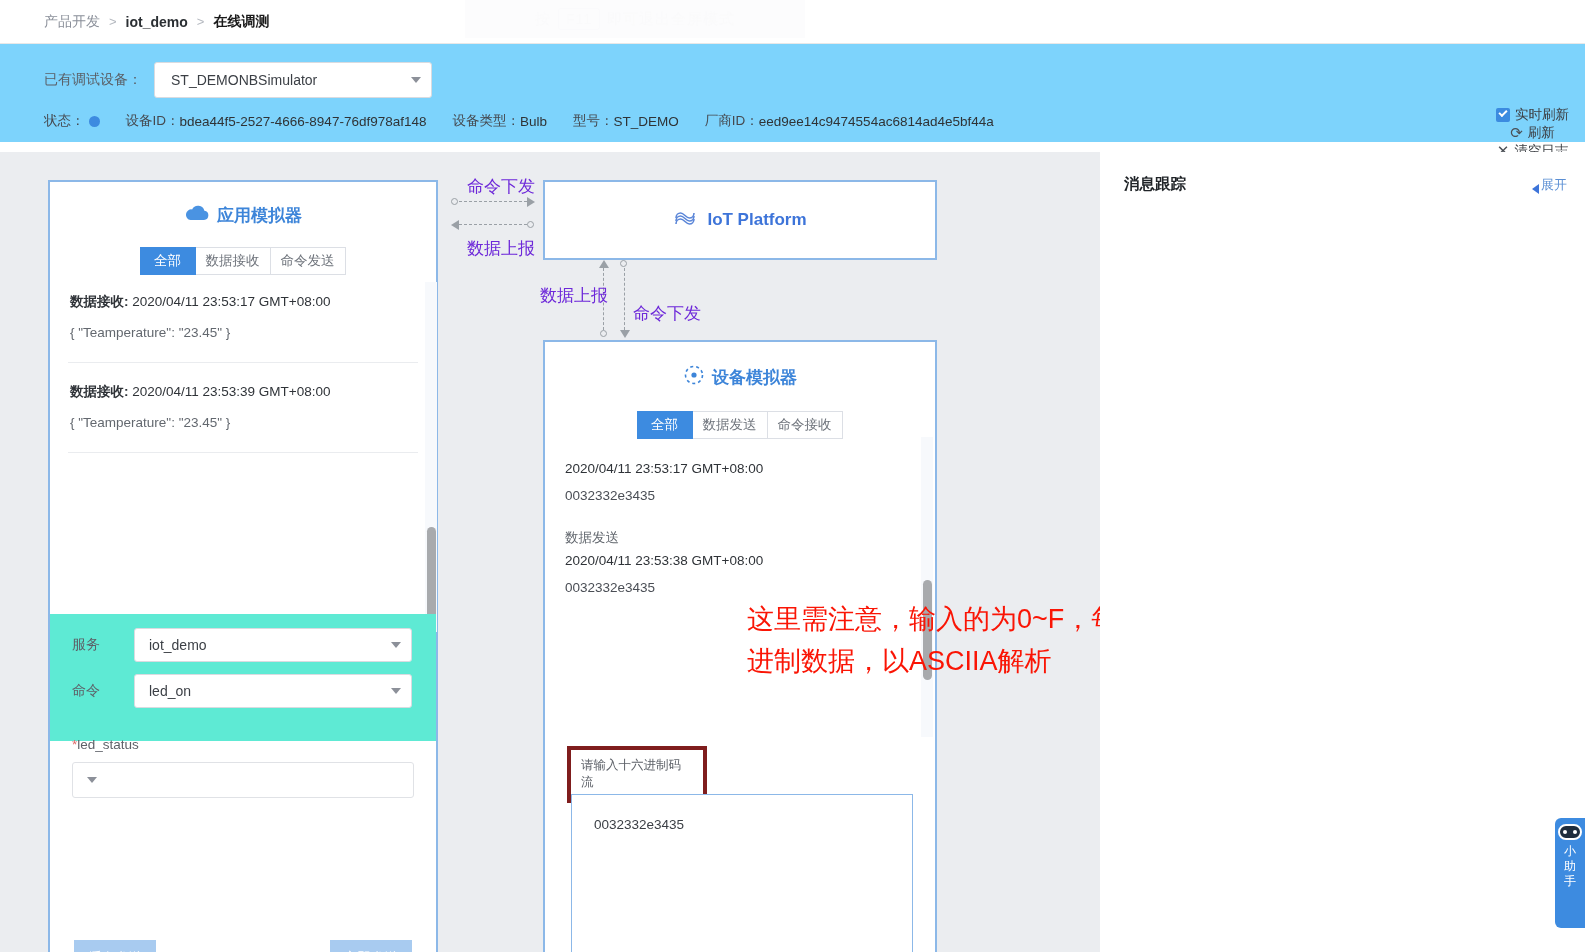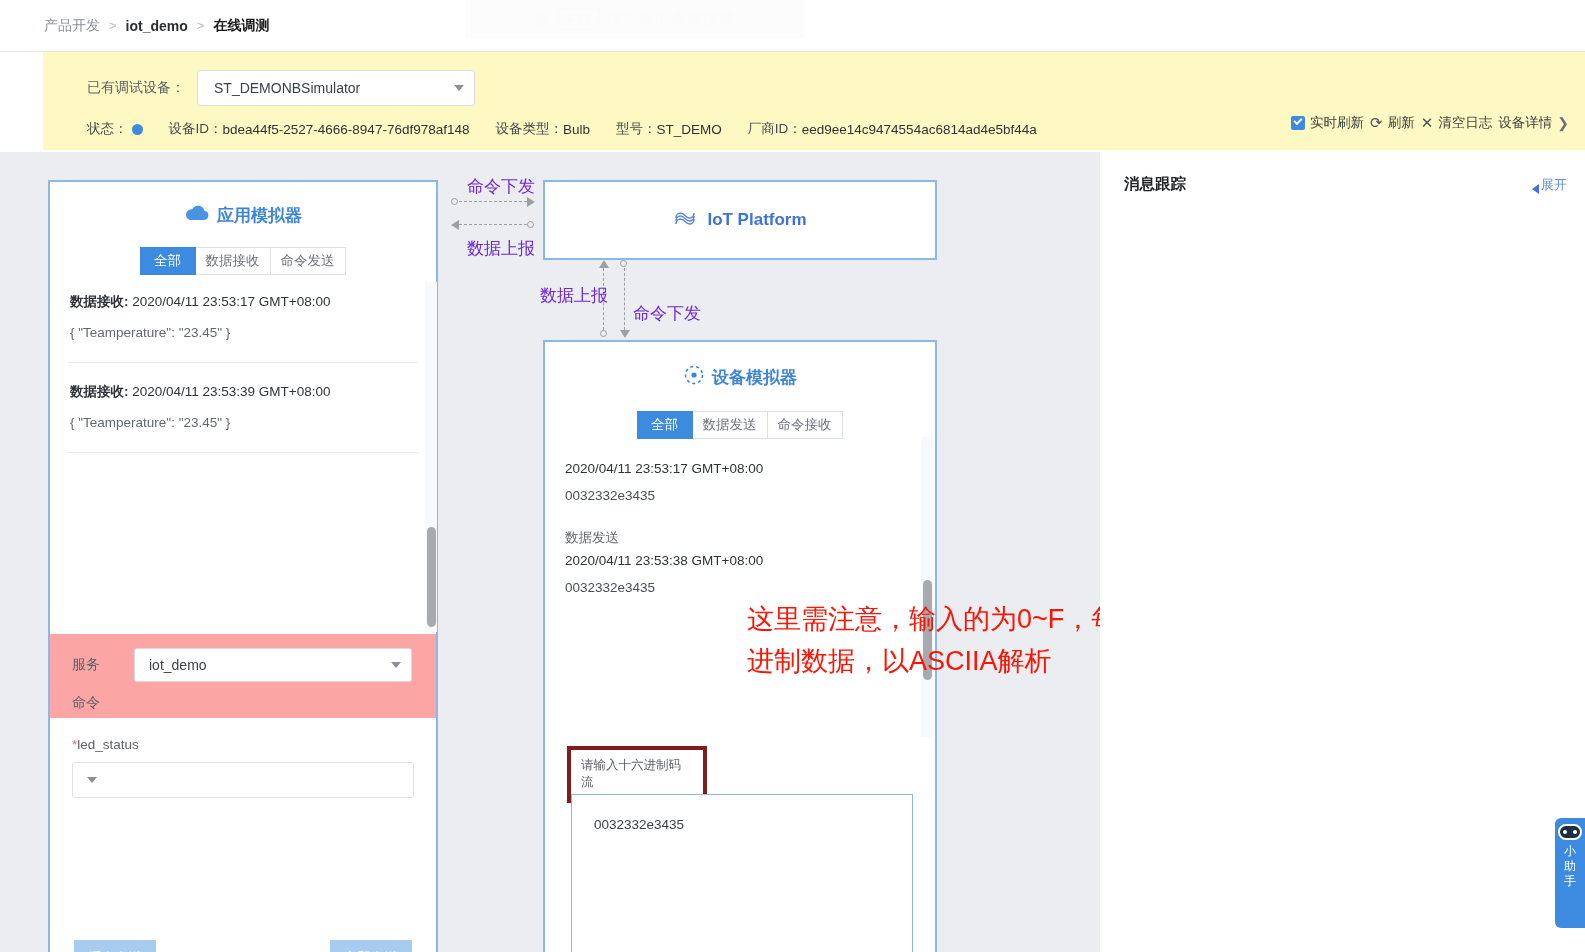--- a/index.html
+++ b/index.html
@@ -8,21 +8,21 @@
     width: 1585px; height: 952px;
     font-family: "Liberation Sans", "DejaVu Sans", sans-serif;
     background: #ffffff;
     color: #333;
     overflow: hidden;
     position: relative;
   }
 
   
   #breadcrumb-bar {
-    height: 52px;
+    height: 44px;
     border-bottom: 1px solid #e8e8e8;
     display: flex; align-items: center;
     padding-left: 44px;
     font-size: 14px;
     position: relative;
     background: #fff;
   }
   .bc-item { color: #8a8f99; }
   .bc-item.link { color: #2b2f33; font-weight: bold; }
   .bc-item.current { color: #1a1a1a; font-weight: bold; }
@@ -43,23 +43,22 @@
     border: 1px solid rgba(250,250,252,0.9);
     border-radius: 3px;
     padding: 2px 7px;
     margin: 0 7px;
     font-size: 14px;
   }
 
   
   #device-strip {
     padding: 18px 0 12px 44px;
-    background: #fef9c3;
+    background: #7dd3fc;
     position: relative;
-    margin-left: 43px;
   }
   #device-row { display: flex; align-items: center; }
   .strip-label { font-size: 14px; color: #5a5f66; margin-right: 12px; }
   .select-box {
     width: 278px; height: 36px;
     border: 1px solid #d9dbe0;
     border-radius: 3px;
     background: #fff;
     display: flex; align-items: center;
     padding: 0 10px 0 16px;
@@ -83,21 +82,21 @@
   #info-row .v { color: #2f3336; }
   .status-dot {
     width: 11px; height: 11px; border-radius: 50%;
     background: #3d8be0; display: inline-block; margin-left: 4px;
   }
 
   
   #log-toolbar {
     position: absolute; right: 16px; top: 62px;
     display: flex; align-items: center;
-    font-size: 13.5px; color: #3d4045;
+    font-size: 13.5px; color: #3d4045; flex-direction: column;
   }
   #log-toolbar .tb-item {
     display: flex; align-items: center;
     margin-left: 6px;
   }
   .chk-blue {
     width: 14px; height: 14px; border-radius: 2px;
     background: #3c8be0; margin-right: 5px;
     position: relative;
   }
@@ -159,22 +158,22 @@
   .sbar-track {
     position: absolute; width: 12px; background: #f7f9fc;
   }
   .sbar-thumb {
     position: absolute; width: 9px; border-radius: 5px; background: #a8aaad;
   }
 
   
   #app-sim { left: 48px; top: 28px; width: 390px; height: 860px; }
   #app-sim .cmd-zone {
-    position: absolute; left: 0; top: 452px; width: 100%;
-    background: #fca5a5; padding: 14px 0 6px 0;
+    position: absolute; left: 0; top: 432px; width: 100%;
+    background: #5eead4; padding: 14px 0 33px 0;
   }
   .frow { display: flex; align-items: center; margin: 0 0 12px 22px; }
   .frow:last-child { margin-bottom: 0; }
   .frow .flabel { width: 62px; font-size: 14px; color: #5d6168; }
   .fselect {
     width: 278px; height: 34px;
     border: 1px solid #d9dbe0; border-radius: 3px; background: #fff;
     display: flex; align-items: center; padding: 0 10px 0 14px;
     font-size: 14px; color: #3b3f45;
   }
@@ -431,20 +430,24 @@
     <div class="cmd-zone">
       <div class="frow">
         <span class="flabel">服务</span>
         <div class="fselect">
           <span class="val">iot_demo</span>
           <span class="caret-down"></span>
         </div>
       </div>
       <div class="frow">
         <span class="flabel">命令</span>
+        <div class="fselect">
+          <span class="val">led_on</span>
+          <span class="caret-down"></span>
+        </div>
       </div>
     </div>
 
     <div class="param-block">
       <div class="param-label">
         <span class="req">*</span><span>led_status</span>
       </div>
       <div class="param-select">
         <span class="val"></span>
         <span class="caret-down"></span>

